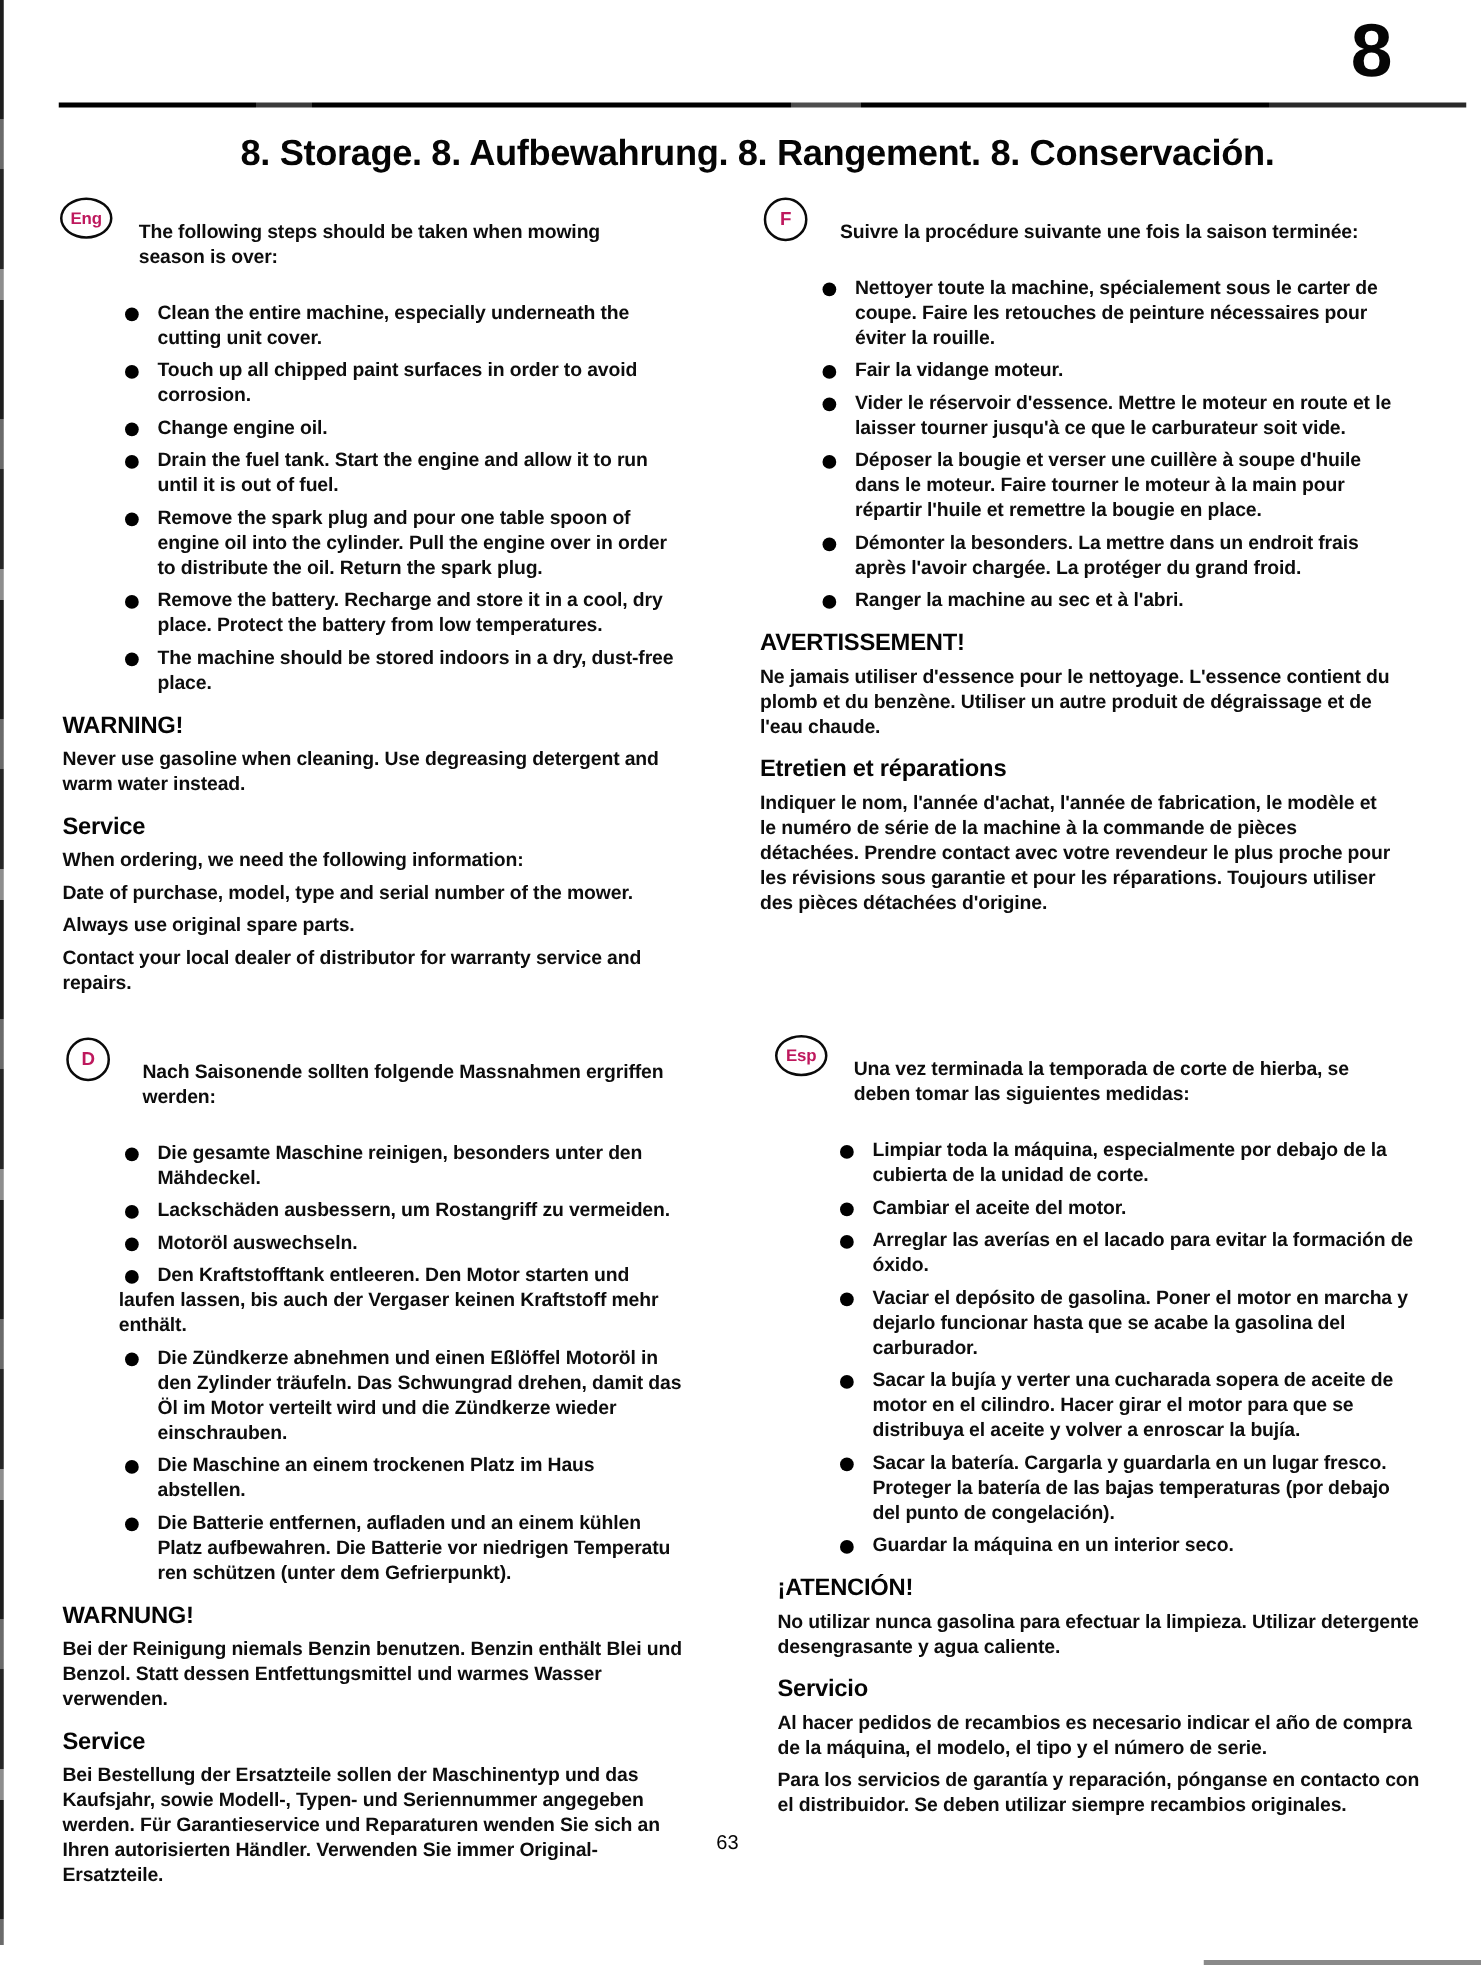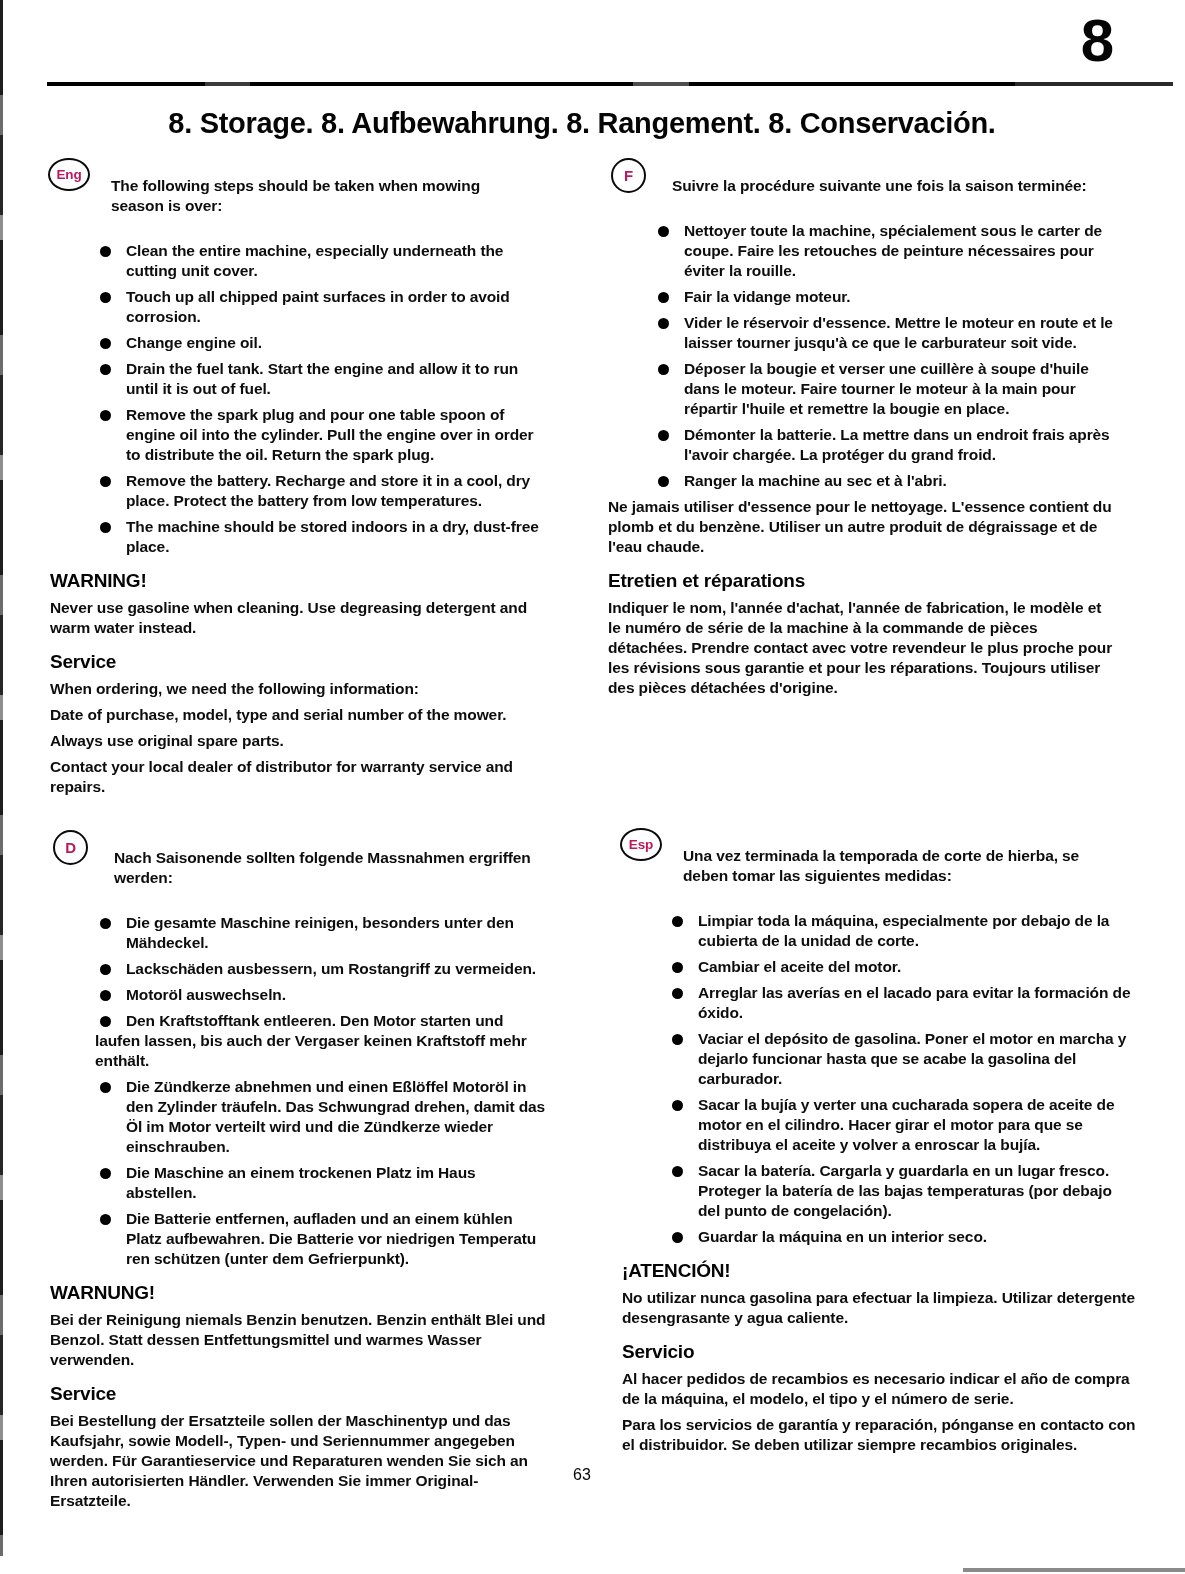--- a/index.html
+++ b/index.html
@@ -22,21 +22,21 @@
     background:linear-gradient(90deg,#000 0 14%,#3a3a3a 14% 18%,#000 18% 52%,#4d4d4d 52% 57%,#000 57% 86%,#2a2a2a 86% 100%);
   }
   .bottom-right-line{
     left:963px;top:1568px;width:222px;height:4px;background:#8a8a8a;
   }
   .chapter-number{
     position:absolute;top:6px;right:72px;
     font-size:60px;font-weight:700;letter-spacing:-1px;color:#050505;
   }
   .doc-title{
-    position:absolute;left:52px;top:88px;width:1060px;
+    position:absolute;left:76px;top:88px;width:1060px;
     text-align:center;
     font-size:29px;font-weight:700;letter-spacing:-0.3px;color:#050505;
     white-space:nowrap;
   }
   .lang-section{position:absolute;font-size:15.5px;font-weight:700;line-height:20px;letter-spacing:-0.1px;}
   .pos-eng{left:50px;top:160px;width:498px;}
   .pos-f  {left:608px;top:160px;width:508px;}
   .pos-d  {left:50px;top:832px;width:500px;}
   .pos-esp{left:622px;top:830px;width:514px;}
   .intro-row{display:flex;align-items:flex-start;}
@@ -108,23 +108,24 @@
 <section class="lang-section pos-f">
   <div class="intro-row">
     <span class="badge badge-circle">F</span>
     <p class="intro">Suivre la procédure suivante une fois la saison terminée:</p>
   </div>
   <div class="bullets">
       <div class="bullet-item"><span class="dot"></span><span class="bullet-text">Nettoyer toute la machine, spécialement sous le carter de coupe. Faire les retouches de peinture nécessaires pour éviter la rouille.</span></div>
       <div class="bullet-item"><span class="dot"></span><span class="bullet-text">Fair la vidange moteur.</span></div>
       <div class="bullet-item"><span class="dot"></span><span class="bullet-text">Vider le réservoir d'essence. Mettre le moteur en route et le laisser tourner jusqu'à ce que le carburateur soit vide.</span></div>
       <div class="bullet-item"><span class="dot"></span><span class="bullet-text">Déposer la bougie et verser une cuillère à soupe d'huile dans le moteur. Faire tourner le moteur à la main pour répartir l'huile et remettre la bougie en place.</span></div>
-      <div class="bullet-item"><span class="dot"></span><span class="bullet-text">Démonter la batterie. La mettre dans un endroit frais après l'avoir chargée. La protéger du grand froid.</span></div>
+      <div class="bullet-item"><span class="dot"></span><span class="bullet-text">Démonter la besonders. La mettre dans un endroit frais après l'avoir chargée. La protéger du grand froid.</span></div>
       <div class="bullet-item"><span class="dot"></span><span class="bullet-text">Ranger la machine au sec et à l'abri.</span></div>
     </div>
+  <h3 class="subhead">AVERTISSEMENT!</h3>
   <p class="para">Ne jamais utiliser d'essence pour le nettoyage. L'essence contient du plomb et du benzène. Utiliser un autre produit de dégraissage et de l'eau chaude.</p>
   <h3 class="subhead">Etretien et réparations</h3>
   <div class="paras">
       <p class="para">Indiquer le nom, l'année d'achat, l'année de fabrication, le modèle et le numéro de série de la machine à la commande de pièces détachées. Prendre contact avec votre revendeur le plus proche pour les révisions sous garantie et pour les réparations. Toujours utiliser des pièces détachées d'origine.</p>
     </div>
 </section>
 
 <section class="lang-section pos-d">
   <div class="intro-row">
     <span class="badge badge-circle">D</span>

